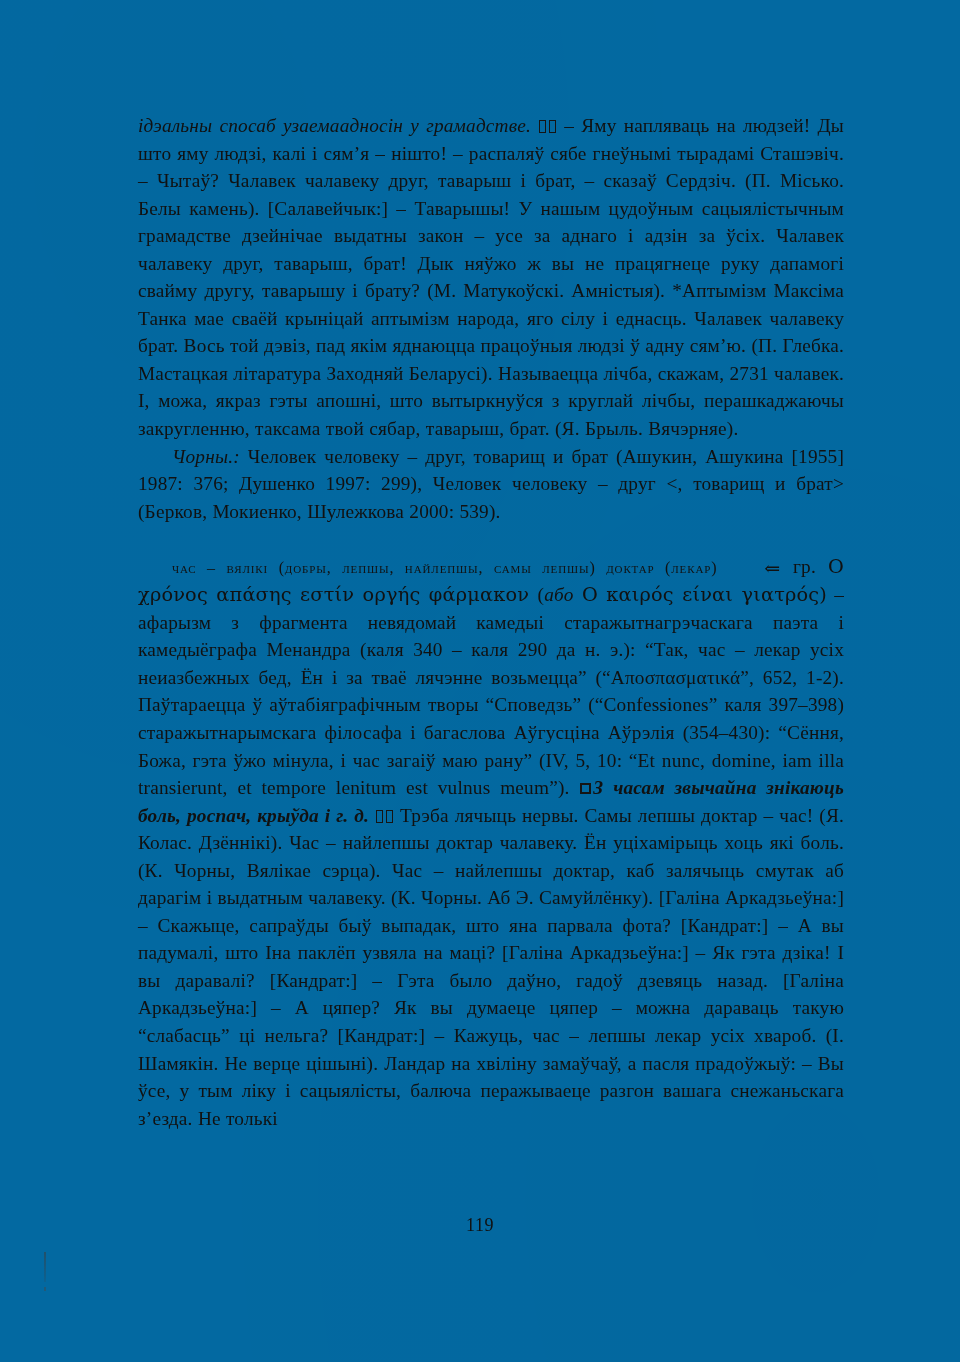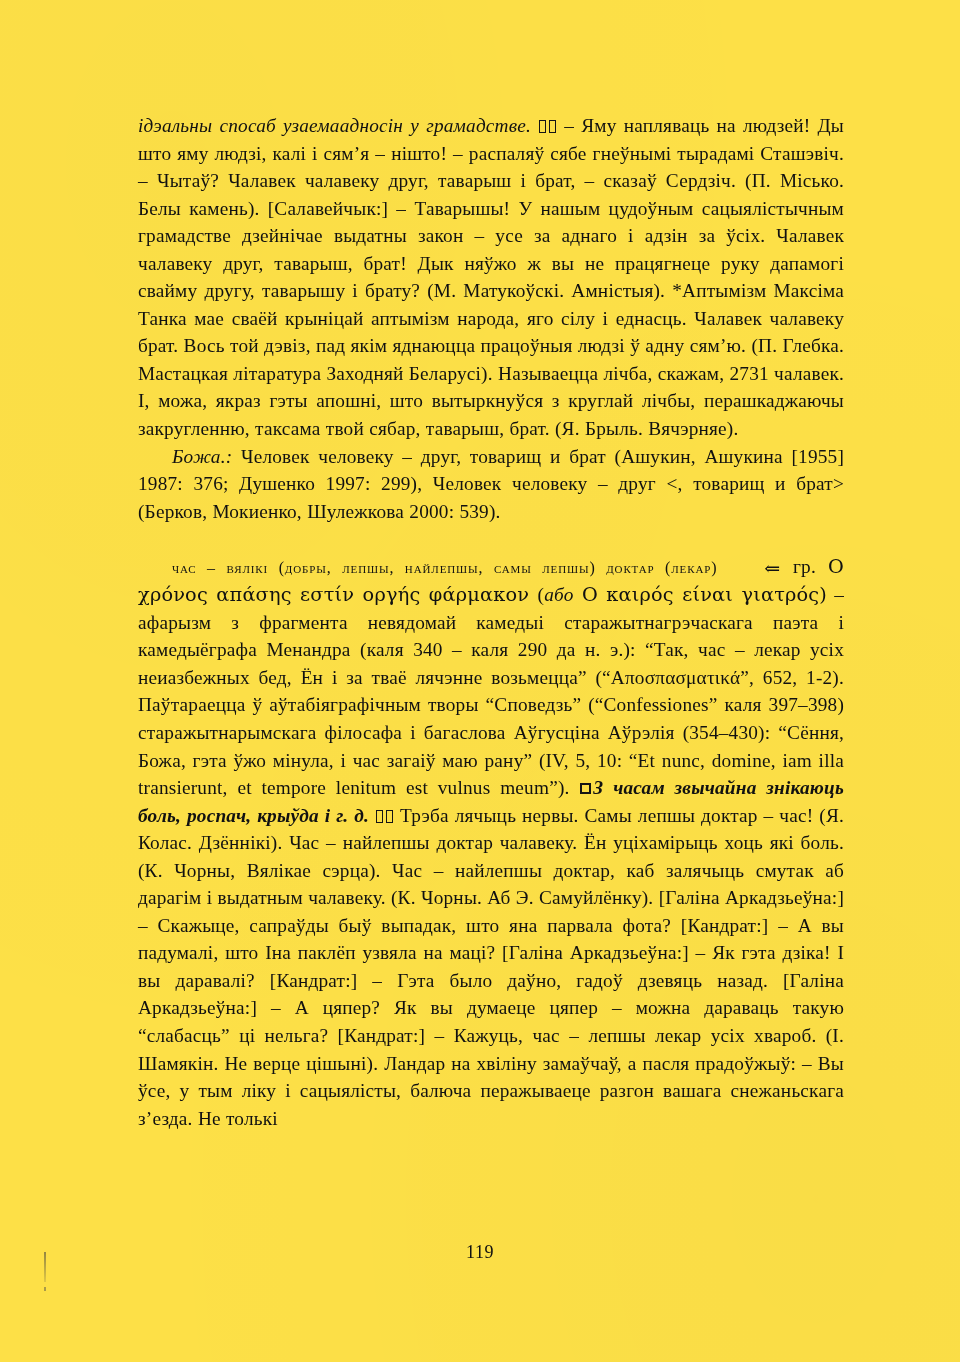--- a/index.html
+++ b/index.html
@@ -14,21 +14,21 @@
     position: relative;
     overflow: hidden;
     font-family: "Liberation Serif", "DejaVu Serif", serif;
     color: #111111;
   }
 
   
   .page {
     position: absolute;
     inset: 0;
-    background: #fde047;
+    background: #0369a1;
   }
 
   
   .scan-tint {
     position: absolute;
     inset: 0;
     background:
       radial-gradient(ellipse at 18% 12%, rgba(0,0,0,0.012), rgba(0,0,0,0) 60%),
       radial-gradient(ellipse at 85% 88%, rgba(0,0,0,0.016), rgba(0,0,0,0) 62%);
     pointer-events: none;
@@ -112,21 +112,21 @@
   }
 
   .greek {
     font-family: "DejaVu Serif", "Liberation Serif", serif;
     font-size: 19.3px;
     margin-top: 27px;
   }
 
   .folio {
     position: absolute;
-    top: 1242px;
+    top: 1215px;
     left: 0;
     width: 960px;
     text-align: center;
     font-size: 18px;
     letter-spacing: 0.03em;
   }
 
   
   .margin-artifact {
     position: absolute;
@@ -148,21 +148,21 @@
 </head>
 <body>
 
 <div class="page">
   <div class="scan-tint"></div>
 
   <div class="text-column">
 
     <p class="para"><i class="ital">ідэальны спосаб узаемаадносін у грамадстве.</i> <span class="icon-open-book"></span><span> – Яму напляваць на людзей! Ды што яму людзі, калі і сям’я – нішто! – распаляў сябе гнеўнымі тырадамі Сташэвіч. – Чытаў? Чалавек чалавеку друг, таварыш і брат, – сказаў Сердзіч. (П. Місько. Белы камень). [Салавейчык:] – Таварышы! У нашым цудоўным сацыялістычным грамадстве дзейнічае выдатны закон – усе за аднаго і адзін за ўсіх. Чалавек чалавеку друг, таварыш, брат! Дык няўжо ж вы не працягнеце руку дапамогі свайму другу, таварышу і брату? (М. Матукоўскі. Амністыя). *Аптымізм Максіма Танка мае сваёй крыніцай аптымізм народа, яго сілу і еднасць. Чалавек чалавеку брат. Вось той дэвіз, пад якім яднаюцца працоўныя людзі ў адну сям’ю. (П. Глебка. Мастацкая літаратура Заходняй Беларусі). Называецца лічба, скажам, 2731 чалавек. І, можа, якраз гэты апошні, што вытыркнуўся з круглай лічбы, перашкаджаючы закругленню, таксама твой сябар, таварыш, брат. (Я. Брыль. Вячэрняе).</span></p>
 
-    <p class="para indent"><i class="ital">Божа.:</i><span> Человек человеку – друг, товарищ и брат (Ашукин, Ашукина [1955] 1987: 376; Душенко 1997: 299), Человек человеку – друг &lt;, товарищ и брат&gt; (Берков, Мокиенко, Шулежкова 2000: 539).</span></p>
+    <p class="para indent"><i class="ital">Чорны.:</i><span> Человек человеку – друг, товарищ и брат (Ашукин, Ашукина [1955] 1987: 376; Душенко 1997: 299), Человек человеку – друг &lt;, товарищ и брат&gt; (Берков, Мокиенко, Шулежкова 2000: 539).</span></p>
 
     <p class="para indent gap-before"><span class="headword">Час – вялікі (добры, лепшы, найлепшы, самы лепшы) доктар (лекар)</span> <span class="icon-left-arrow">⇐</span><span> гр.</span><span class="greek"> Ο χρόνος απάσης εστίν οργής φάρμακον </span>(<i class="ital">або</i><span class="greek"> Ο καιρός είναι γιατρός)</span><span> – афарызм з фрагмента невядомай камедыі старажытнагрэчаскага паэта і камедыёграфа Менандра (каля 340 – каля 290 да н. э.): “Так, час – лекар усіх неиазбежных бед, Ён і за тваё лячэнне возьмецца” (“Αποσπασματικά”, 652, 1-2). Паўтараецца ў аўтабіяграфічным творы “Споведзь” (“Confessiones” каля 397–398) старажытнарымскага філосафа і багаслова Аўгусціна Аўрэлія (354–430): “Сёння, Божа, гэта ўжо мінула, і час загаіў маю рану” (IV, 5, 10: “Et nunc, domine, iam illa transierunt, et tempore lenitum est vulnus meum”). </span><span class="icon-square"></span><span class="bi">З часам звычайна знікаюць боль, роспач, крыўда і г. д.</span> <span class="icon-open-book"></span><span> Трэба лячыць нервы. Самы лепшы доктар – час! (Я. Колас. Дзённікі). Час – найлепшы доктар чалавеку. Ён уціхамірыць хоць які боль. (К. Чорны, Вялікае сэрца). Час – найлепшы доктар, каб залячыць смутак аб дарагім і выдатным чалавеку. (К. Чорны. Аб Э. Самуйлёнку). [Галіна Аркадзьеўна:] – Скажыце, сапраўды быў выпадак, што яна парвала фота? [Кандрат:] – А вы падумалі, што Іна паклёп узвяла на маці? [Галіна Аркадзьеўна:] – Як гэта дзіка! І вы даравалі? [Кандрат:] – Гэта было даўно, гадоў дзевяць назад. [Галіна Аркадзьеўна:] – А цяпер? Як вы думаеце цяпер – можна дараваць такую “слабасць” ці нельга? [Кандрат:] – Кажуць, час – лепшы лекар усіх хвароб. (І. Шамякін. Не верце цішыні). Ландар на хвіліну замаўчаў, а пасля прадоўжыў: – Вы ўсе, у тым ліку і сацыялісты, балюча перажываеце разгон вашага снежаньскага з’езда. Не толькі</span></p>
 
   </div>
 
   <div class="folio">119</div>
 
   <div class="margin-artifact"></div>
   <div class="margin-artifact-dot"></div>
 </div>

